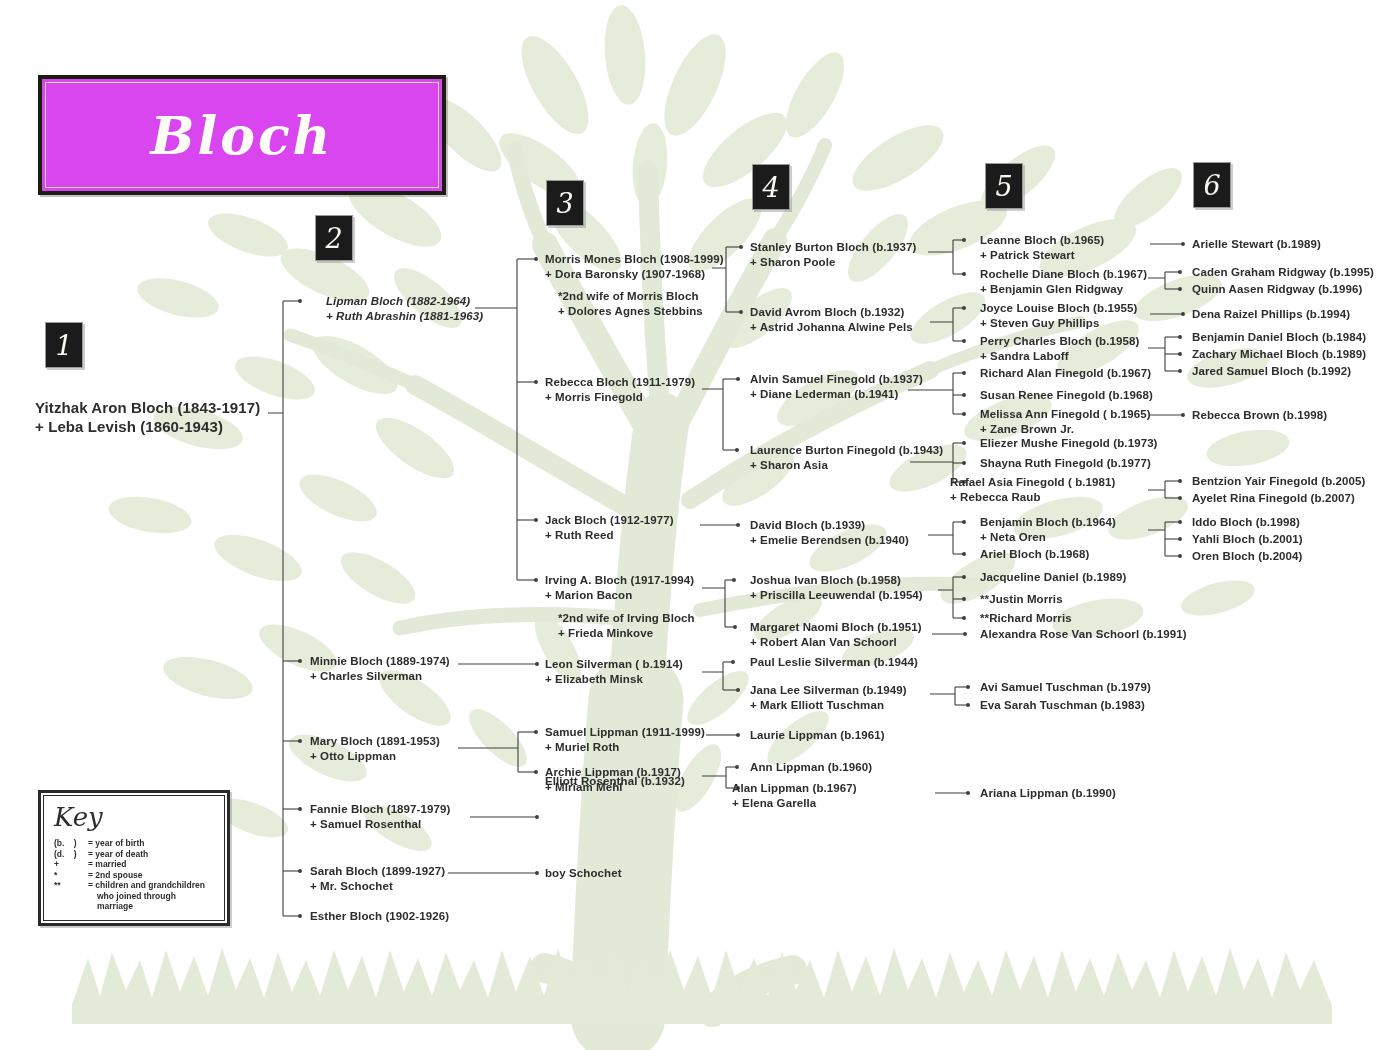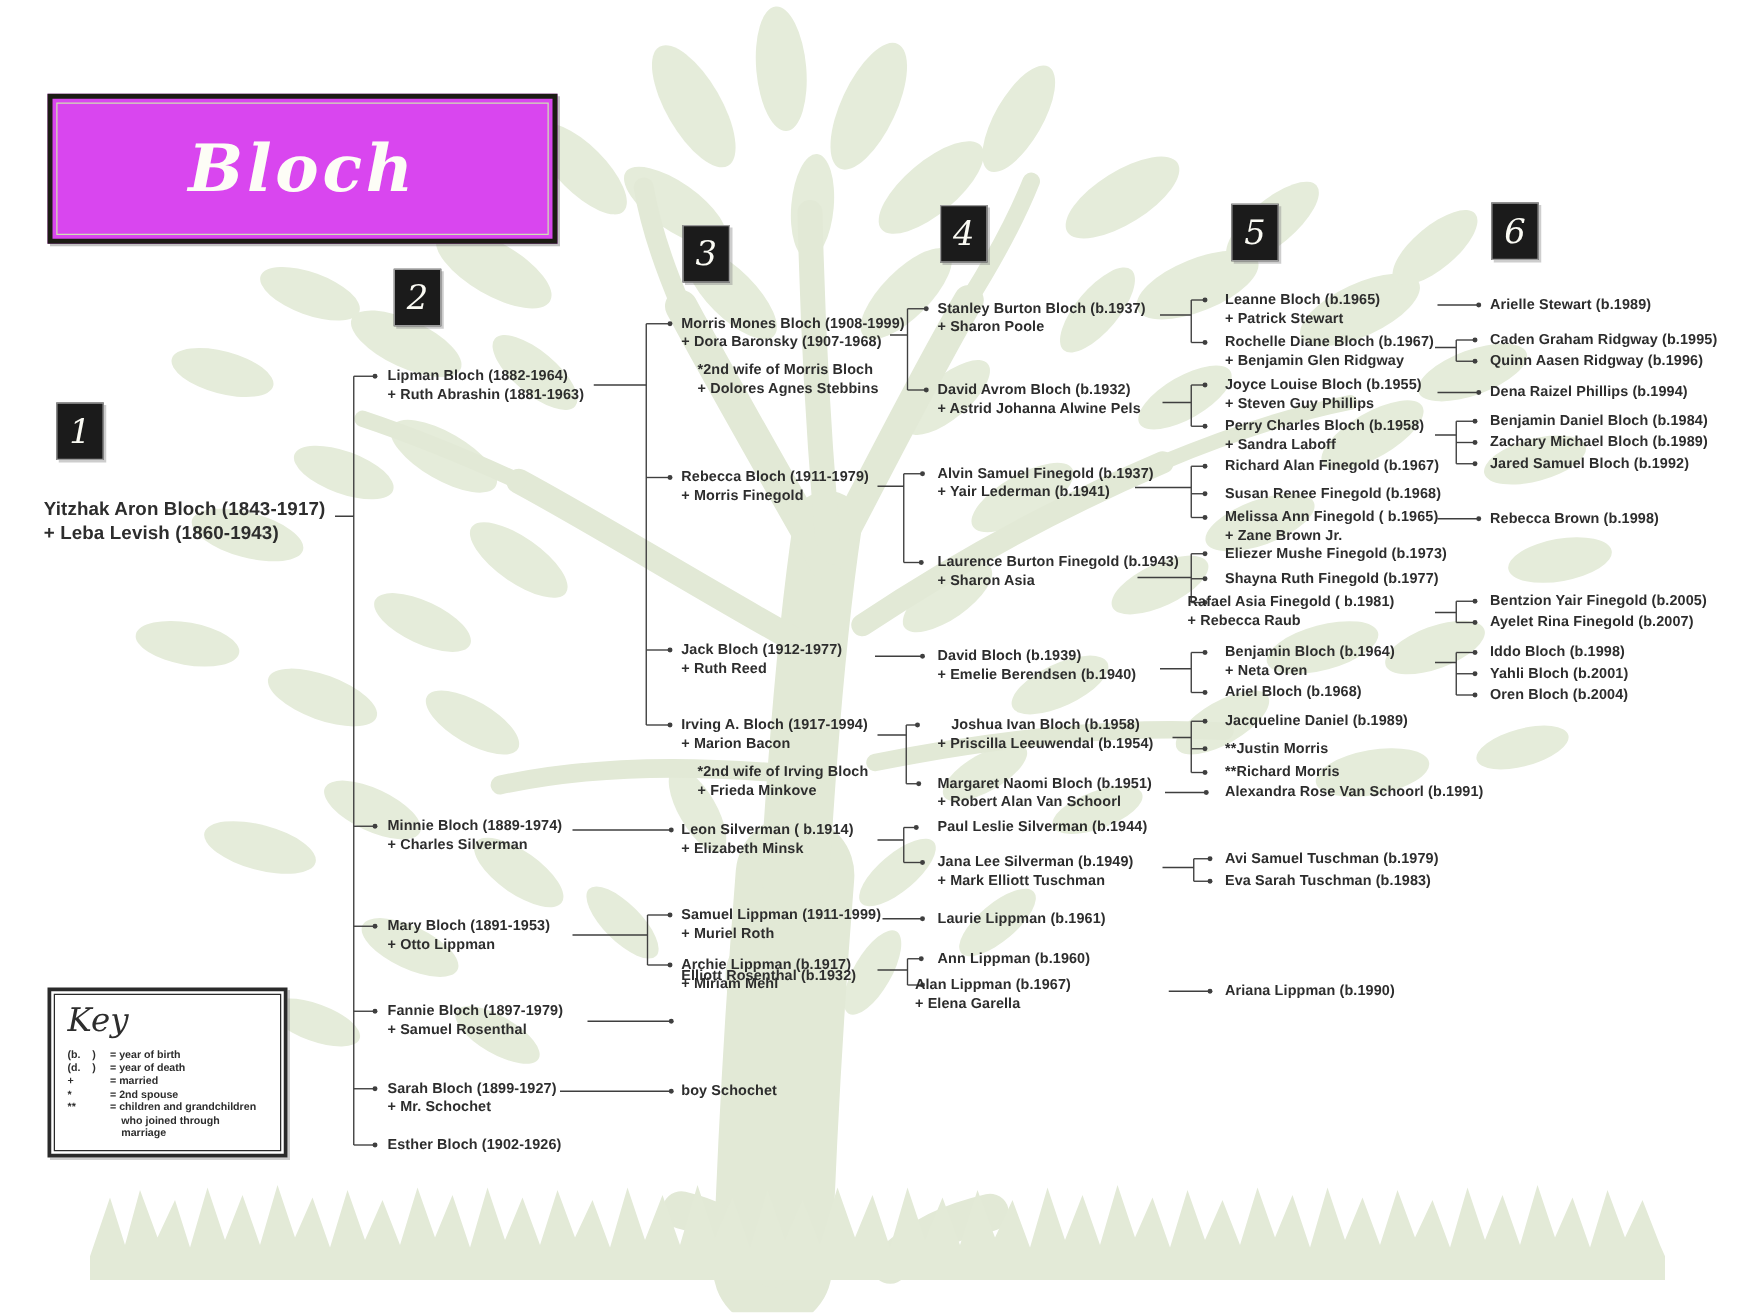--- a/index.html
+++ b/index.html
@@ -246,21 +246,21 @@
       <line x1="1165" y1="539" x2="1180" y2="539" marker-end="url(#dot)"></line>
       <line x1="1165" y1="556" x2="1180" y2="556" marker-end="url(#dot)"></line>
     </g>
   </svg>
 
   <div class="layer" id="people-layer">
       <div class="person gen1" style="left: 35px; top: 398px;">
         <div>Yitzhak Aron Bloch (1843-1917)</div>
         <div>+ Leba Levish (1860-1943)</div>
       </div>
-      <div class="person" style="left: 310px; top: 294px;">
+      <div class="person" style="left: 326px; top: 294px; font-style: italic;">
         <div>Lipman Bloch (1882-1964)</div>
         <div>+ Ruth Abrashin (1881-1963)</div>
       </div>
       <div class="person" style="left: 310px; top: 654px;">
         <div>Minnie Bloch (1889-1974)</div>
         <div>+ Charles Silverman</div>
       </div>
       <div class="person" style="left: 310px; top: 734px;">
         <div>Mary Bloch (1891-1953)</div>
         <div>+ Otto Lippman</div>
@@ -321,31 +321,31 @@
       <div class="person" style="left: 750px; top: 240px;">
         <div>Stanley Burton Bloch (b.1937)</div>
         <div>+ Sharon Poole</div>
       </div>
       <div class="person" style="left: 750px; top: 305px;">
         <div>David Avrom Bloch (b.1932)</div>
         <div>+ Astrid Johanna Alwine Pels</div>
       </div>
       <div class="person" style="left: 750px; top: 372px;">
         <div>Alvin Samuel Finegold (b.1937)</div>
-        <div>+ Yair Lederman (b.1941)</div>
+        <div>+ Diane Lederman (b.1941)</div>
       </div>
       <div class="person" style="left: 750px; top: 443px;">
         <div>Laurence Burton Finegold (b.1943)</div>
         <div>+ Sharon Asia</div>
       </div>
       <div class="person" style="left: 750px; top: 518px;">
         <div>David Bloch (b.1939)</div>
         <div>+ Emelie Berendsen (b.1940)</div>
       </div>
-      <div class="person" style="left: 750px; top: 573px; text-align: center;">
+      <div class="person" style="left: 750px; top: 573px;">
         <div>Joshua Ivan Bloch (b.1958)</div>
         <div>+ Priscilla Leeuwendal (b.1954)</div>
       </div>
       <div class="person" style="left: 750px; top: 620px;">
         <div>Margaret Naomi Bloch (b.1951)</div>
         <div>+ Robert Alan Van Schoorl</div>
       </div>
       <div class="person" style="left: 750px; top: 655px;">
         <div>Paul Leslie Silverman (b.1944)</div>
       </div>

